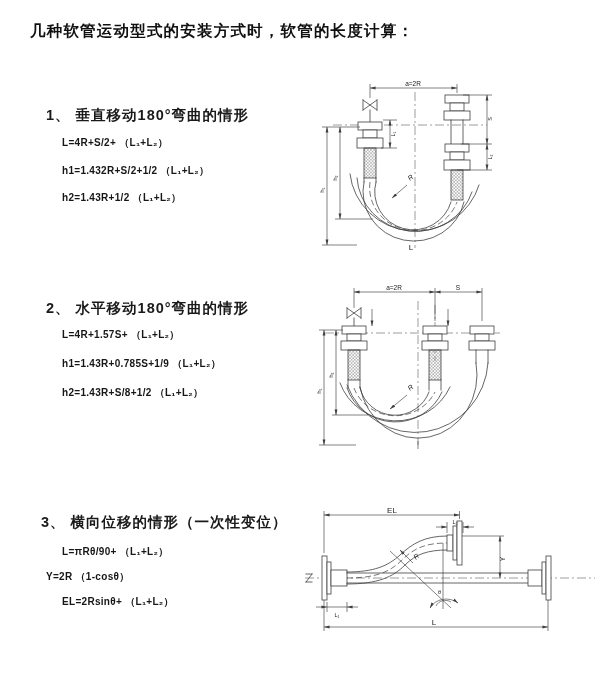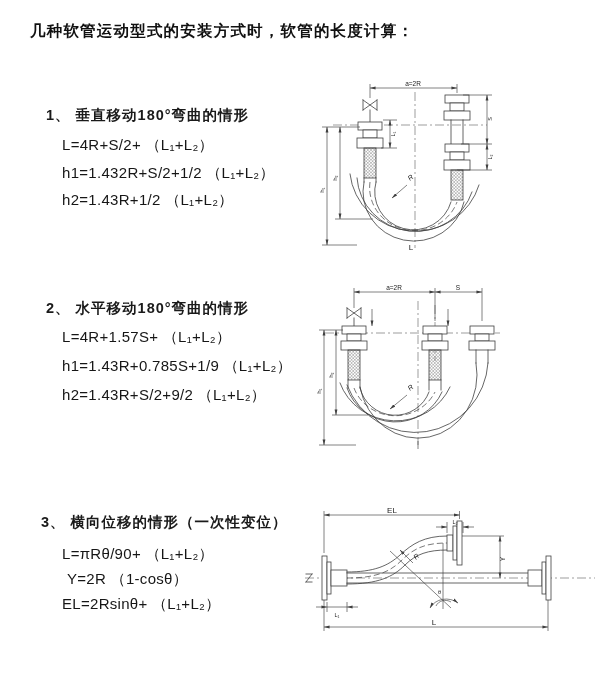--- a/index.html
+++ b/index.html
@@ -1,21 +1,21 @@
 <!DOCTYPE html>
 <html><head>
 <meta charset="utf-8">
 <style>
   html,body{margin:0;padding:0;}
   body{width:600px;height:675px;position:relative;background:#ffffff;overflow:hidden;
        font-family:"Liberation Sans",sans-serif;color:#161616;}
   .abs{position:absolute;}
   .title{left:30px;top:21px;font-size:15.5px;font-weight:600;letter-spacing:1.2px;color:#111;white-space:nowrap;}
   .heading{font-size:14.5px;font-weight:700;letter-spacing:1px;color:#1a1a1a;white-space:nowrap;}
-  .formula{font-size:15px;font-weight:400;letter-spacing:.3px;color:#161616;white-space:nowrap;}
+  .formula{font-size:10px;font-weight:700;letter-spacing:.3px;color:#161616;white-space:nowrap;}
   svg{position:absolute;overflow:visible;}
   .ln{stroke:#3f3f3f;stroke-width:.8;fill:none;stroke-linecap:square;}
   .dm{stroke:#3f3f3f;stroke-width:.65;fill:none;}
   .cl{stroke:#5a5a5a;stroke-width:.6;stroke-dasharray:9 3 2 3;fill:none;}
   .dsh{stroke:#3f3f3f;stroke-width:.7;fill:none;stroke-dasharray:6 3;}
   .fr{fill:#fff;stroke:#3f3f3f;stroke-width:.8;}
   svg text{font-family:"Liberation Sans",sans-serif;font-size:5.5px;fill:#222;}
   text.big{font-size:8px;} text.mid{font-size:6.5px;} text.rlab{font-size:7px;font-style:italic;}
 </style>
 </head>
@@ -24,25 +24,25 @@
 <div class="abs title">几种软管运动型式的安装方式时，软管的长度计算：</div>
 
 <div class="abs heading" style="left:46px;top:106px">1、 垂直移动180°弯曲的情形</div>
 <div class="abs formula" style="left:62px;top:136px">L=4R+S/2+ （L₁+L₂）</div>
 <div class="abs formula" style="left:62px;top:164px">h1=1.432R+S/2+1/2 （L₁+L₂）</div>
 <div class="abs formula" style="left:62px;top:191px">h2=1.43R+1/2 （L₁+L₂）</div>
 
 <div class="abs heading" style="left:46px;top:299px">2、 水平移动180°弯曲的情形</div>
 <div class="abs formula" style="left:62px;top:328px">L=4R+1.57S+ （L₁+L₂）</div>
 <div class="abs formula" style="left:62px;top:357px">h1=1.43R+0.785S+1/9 （L₁+L₂）</div>
-<div class="abs formula" style="left:62px;top:386px">h2=1.43R+S/2+9/2 （L₁+L₂）</div>
+<div class="abs formula" style="left:62px;top:386px">h2=1.43R+S/8+1/2 （L₁+L₂）</div>
 
 <div class="abs heading" style="left:41px;top:513px">3、 横向位移的情形（一次性变位）</div>
 <div class="abs formula" style="left:62px;top:545px">L=πRθ/90+ （L₁+L₂）</div>
-<div class="abs formula" style="left:67px;top:570px">Y=2R （1-cosθ）</div>
+<div class="abs formula" style="left:46px;top:570px">Y=2R （1-cosθ）</div>
 <div class="abs formula" style="left:62px;top:595px">EL=2Rsinθ+ （L₁+L₂）</div>
 
 <svg style="left:315px;top:78px" width="275" height="175" viewBox="0 0 275 175">
   <defs>
     <marker id="m1" viewBox="0 0 10 6" refX="9.5" refY="3" markerWidth="9" markerHeight="5.4" orient="auto-start-reverse">
       <path d="M10,3 L0,0.5 L0,5.5 Z" fill="#3f3f3f"></path>
     </marker>
     <pattern id="p1" patternUnits="userSpaceOnUse" width="3.2" height="3.2">
       <path d="M0,0 L3.2,3.2 M3.2,0 L0,3.2" stroke="#7d7d7d" stroke-width="0.45"></path>
     </pattern>

